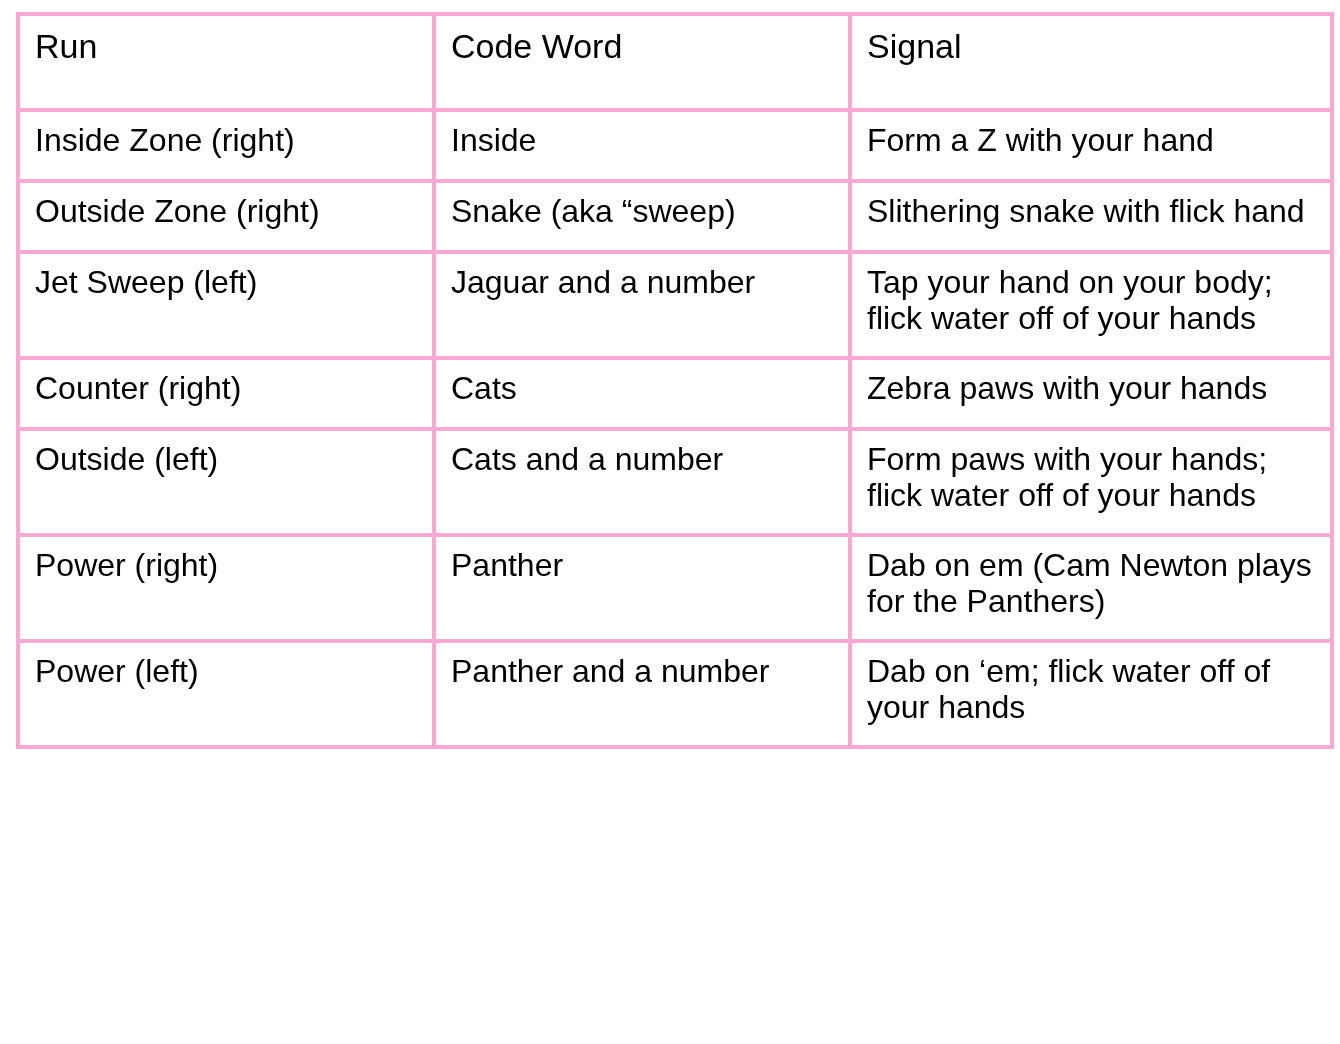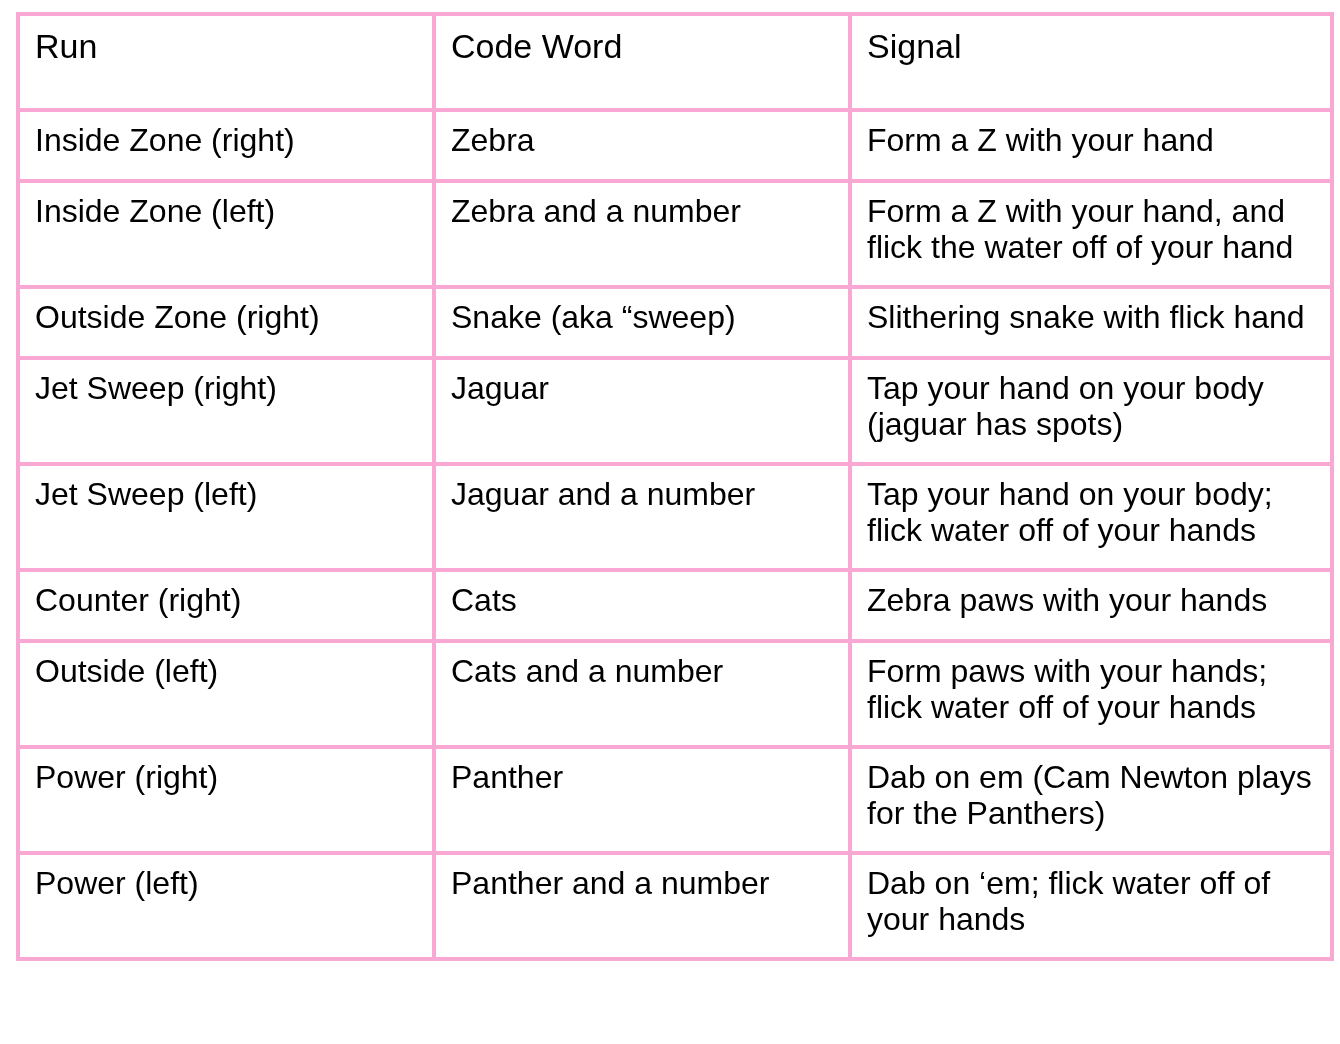--- a/index.html
+++ b/index.html
@@ -86,59 +86,35 @@
           <span class="cell-text">Signal</span>
         </th>
       </tr>
     </thead>
     <tbody>
       <tr class="row-single">
         <td>
             <span class="cell-text">Inside Zone (right)</span>
           </td>
         <td>
-            <span class="cell-text">Zebra</span>
+            <span class="cell-text">Inside</span>
           </td>
         <td>
             <span class="cell-text">Form a Z with your hand</span>
-          </td>
-      </tr>
-      <tr class="row-double">
-        <td>
-            <span class="cell-text">Inside Zone (left)</span>
-          </td>
-        <td>
-            <span class="cell-text">Zebra and a number</span>
-          </td>
-        <td>
-            <span class="cell-text">Form a Z with your hand, and
-flick the water off of your hand</span>
           </td>
       </tr>
       <tr class="row-single">
         <td>
             <span class="cell-text">Outside Zone (right)</span>
           </td>
         <td>
             <span class="cell-text">Snake (aka “sweep)</span>
           </td>
         <td>
             <span class="cell-text">Slithering snake with flick hand</span>
-          </td>
-      </tr>
-      <tr class="row-double">
-        <td>
-            <span class="cell-text">Jet Sweep (right)</span>
-          </td>
-        <td>
-            <span class="cell-text">Jaguar</span>
-          </td>
-        <td>
-            <span class="cell-text">Tap your hand on your body
-(jaguar has spots)</span>
           </td>
       </tr>
       <tr class="row-double">
         <td>
             <span class="cell-text">Jet Sweep (left)</span>
           </td>
         <td>
             <span class="cell-text">Jaguar and a number</span>
           </td>
         <td>

